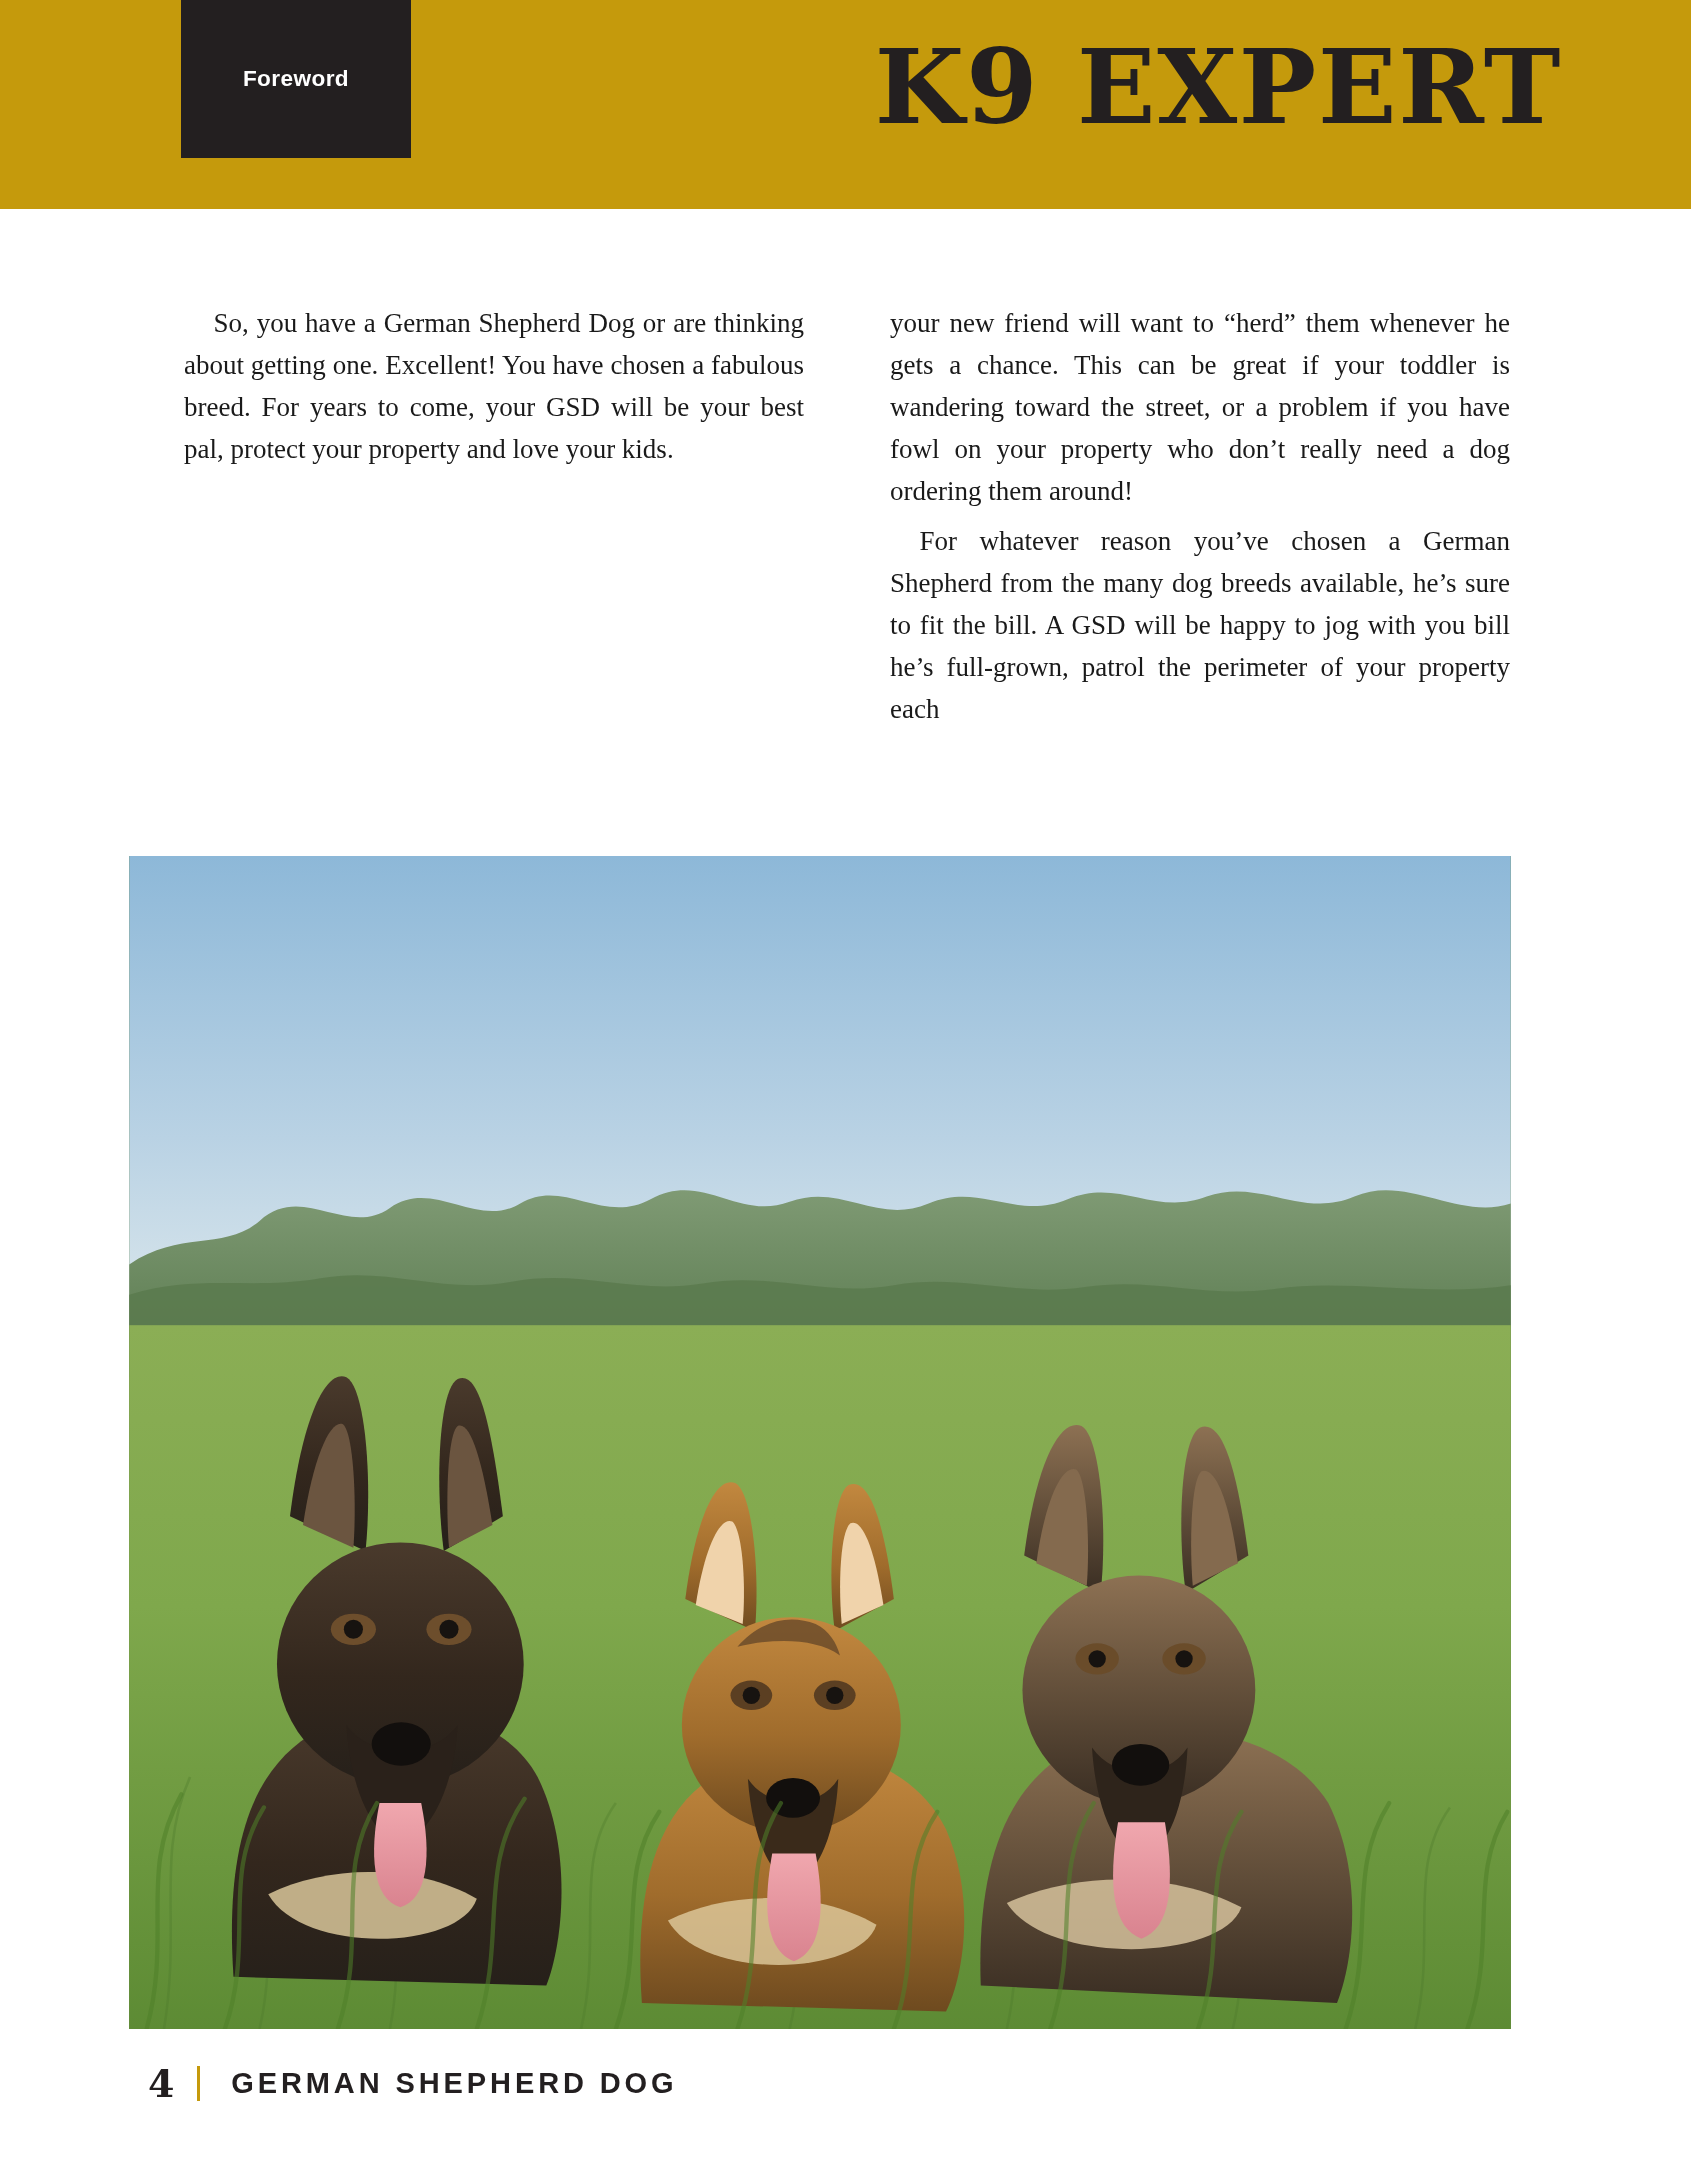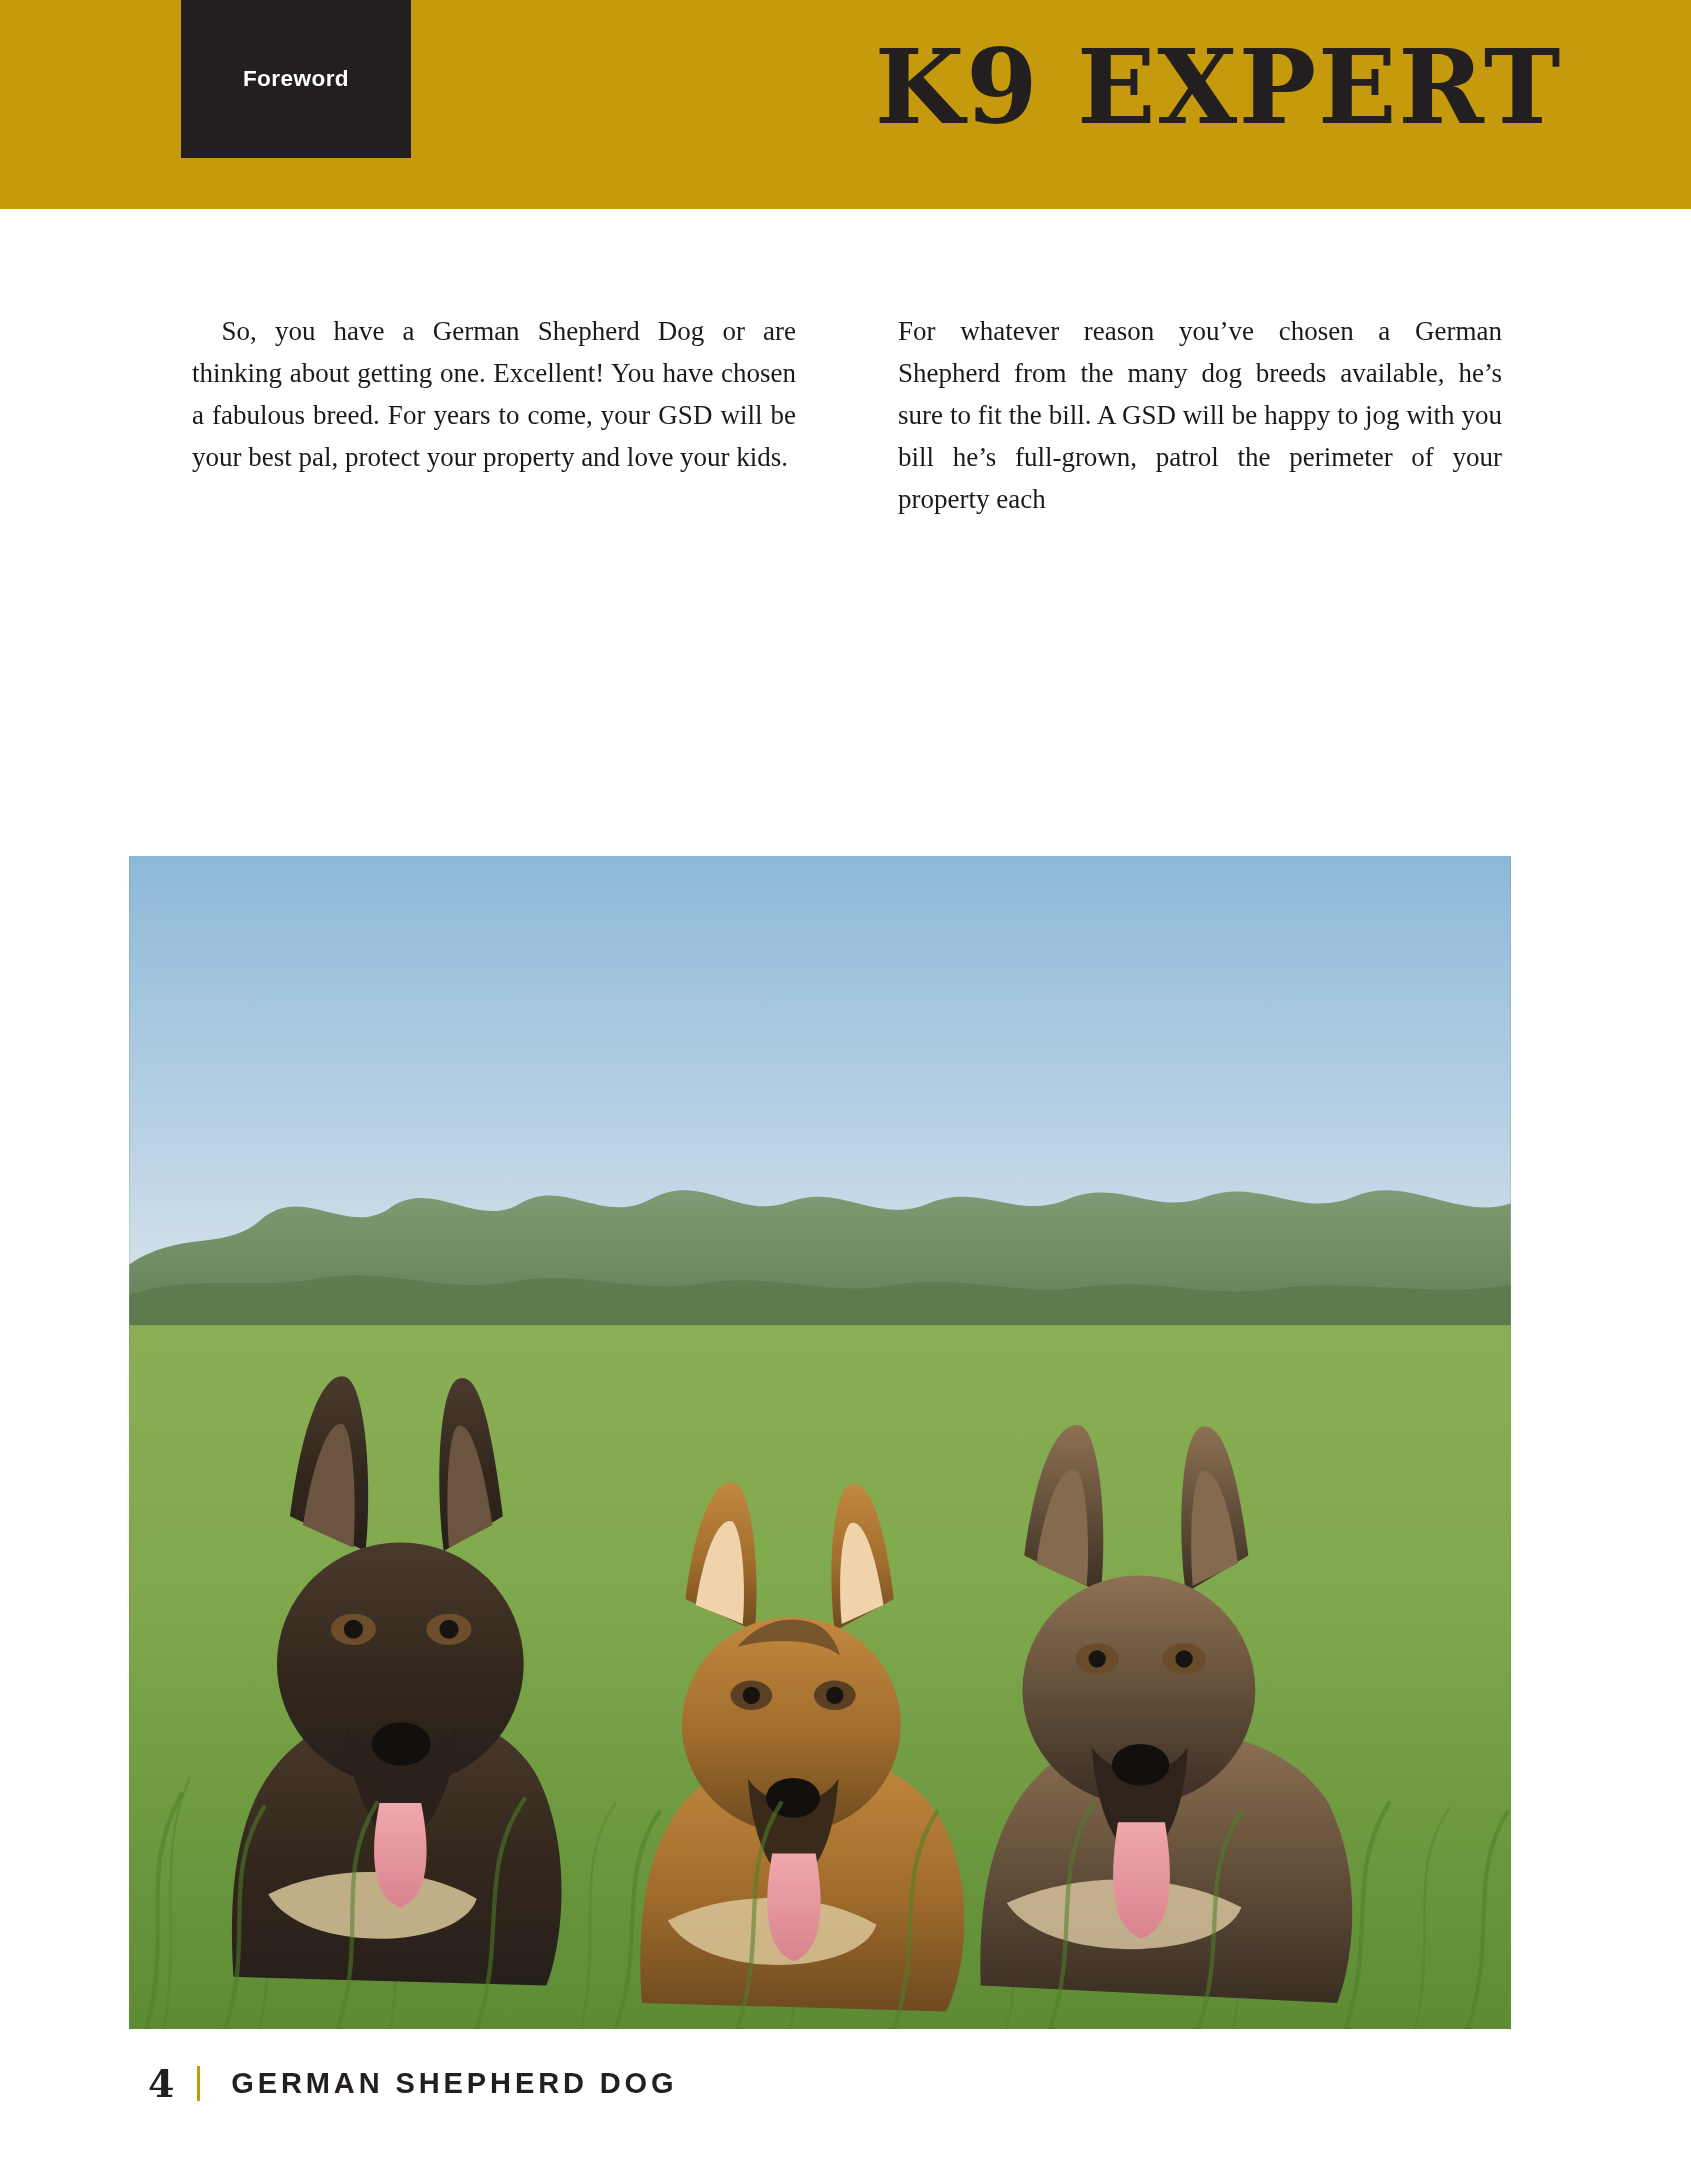--- a/index.html
+++ b/index.html
@@ -63,21 +63,21 @@
     left: 176px;
     top: 294px;
     width: 1343px;
     display: flex;
     gap: 70px;
   }
   .col {
     width: 636px;
   }
   .col p {
-    margin: 16px;
+    margin: 8px;
     font-family: "Liberation Serif", serif;
     font-size: 27px;
     line-height: 42px;
     color: #1a1a1a;
     text-align: justify;
     text-justify: inter-word;
     hyphens: none;
   }
   .col p + p {
     text-indent: 29.5px;
@@ -137,20 +137,21 @@
     <span class="header-tab-label">Foreword</span>
   </div>
   <div class="header-title">K9 EXPERT</div>
 </div>
 
 <div class="columns">
   <div class="col">
     <p class="first">So, you have a German Shepherd Dog or are thinking about getting one. Excellent! You have chosen a fabulous breed. For years to come, your GSD will be your best pal, protect your property and love your kids.</p>
   </div>
   <div class="col">
+    <p>your new friend will want to “herd” them whenever he gets a chance. This can be great if your toddler is wandering toward the street, or a problem if you have fowl on your property who don’t really need a dog ordering them around!</p>
     <p>For whatever reason you’ve chosen a German Shepherd from the many dog breeds available, he’s sure to fit the bill. A GSD will be happy to jog with you bill he’s full-grown, patrol the perimeter of your property each</p>
   </div>
 </div>
 
 <div class="photo">
   <svg width="1382" height="1173" viewBox="0 0 1590 1350" xmlns="http://www.w3.org/2000/svg">
     <defs>
       <linearGradient id="sky" x1="0" y1="0" x2="0" y2="1">
         <stop offset="0%" stop-color="#8db8d8"></stop>
         <stop offset="60%" stop-color="#b9d2e4"></stop>

